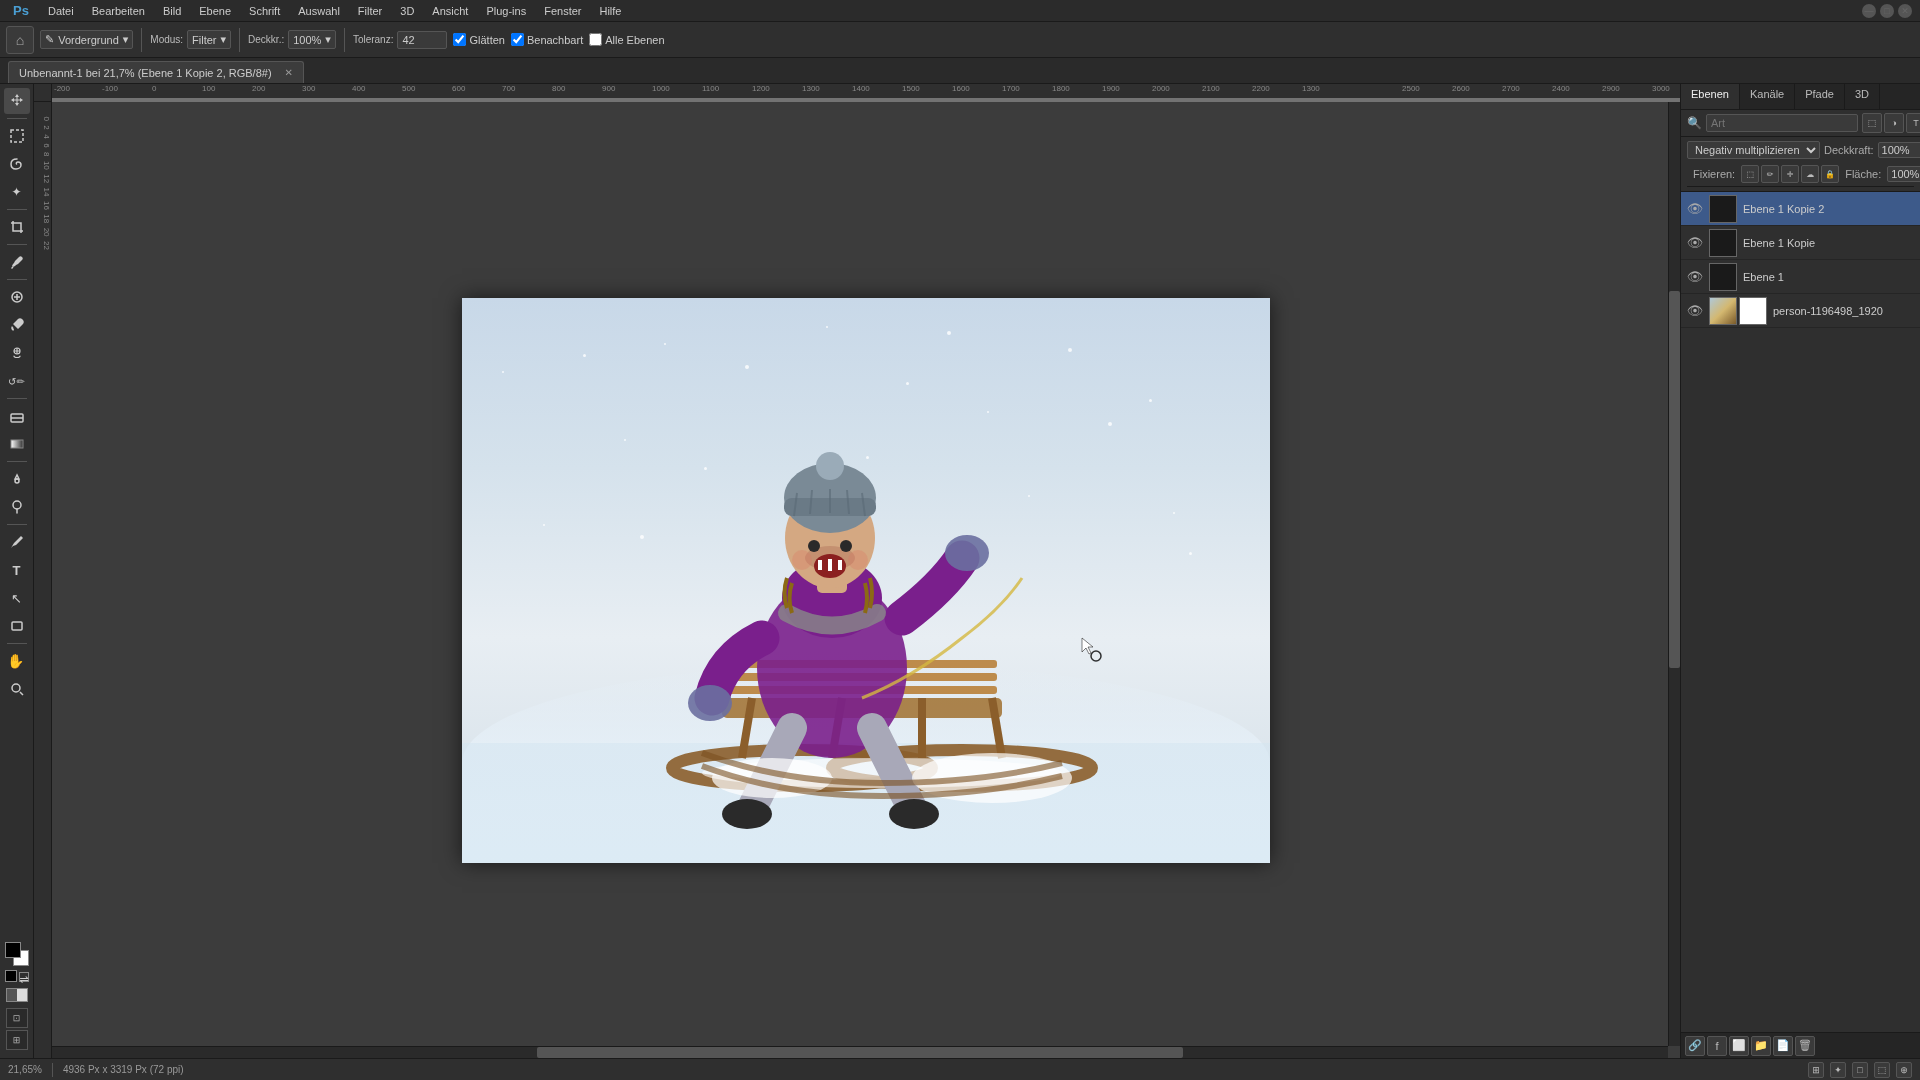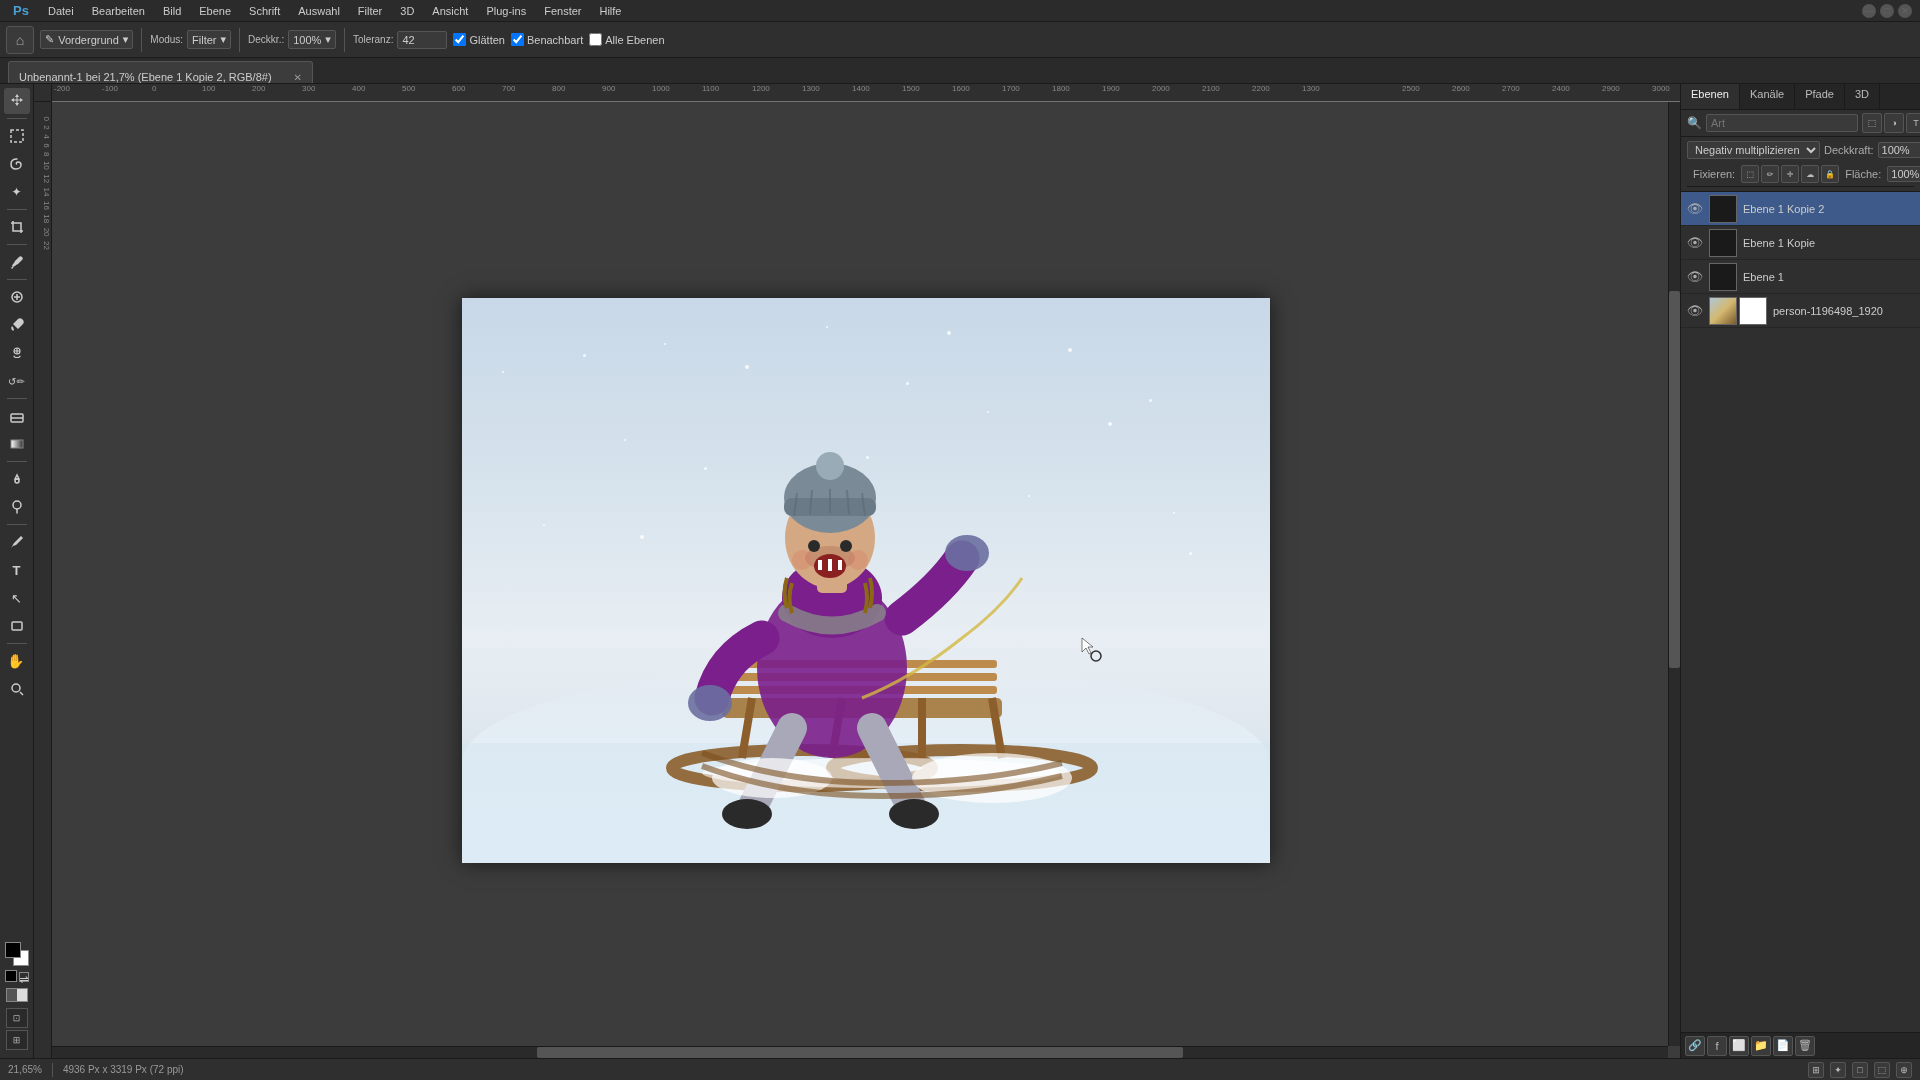--- a/index.html
+++ b/index.html
@@ -125,22 +125,22 @@
       flex-shrink: 0;
       border-bottom: 1px solid #1a1a1a;
     }
     .tab {
       height: 22px;
       background: #3c3c3c;
       border: 1px solid #555;
       border-bottom: none;
       padding: 0 10px;
       display: flex;
-      align-items: flex-end;
-      gap: 22px;
+      align-items: center;
+      gap: 13px;
       font-size: 11px;
       color: #ccc;
       cursor: pointer;
       border-radius: 3px 3px 0 0;
     }
     .tab .close-tab {
       font-size: 10px;
       color: #999;
       cursor: pointer;
     }
@@ -221,21 +221,21 @@
     }
 
     
     .ruler-h {
       position: absolute;
       top: 0;
       left: 18px;
       right: 0;
       height: 18px;
       background: #2f2f2f;
-      border-bottom: 1px solid #737373;
+      border-bottom: 4px solid #737373;
       display: flex;
       align-items: flex-end;
       font-size: 9px;
       color: #888;
       overflow: hidden;
     }
     .ruler-v {
       position: absolute;
       top: 18px;
       left: 0;

